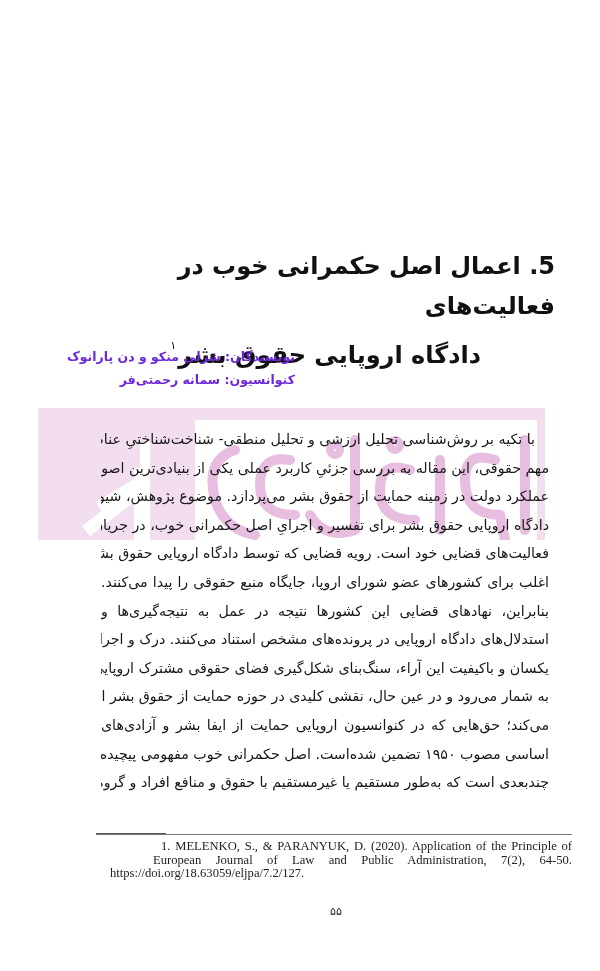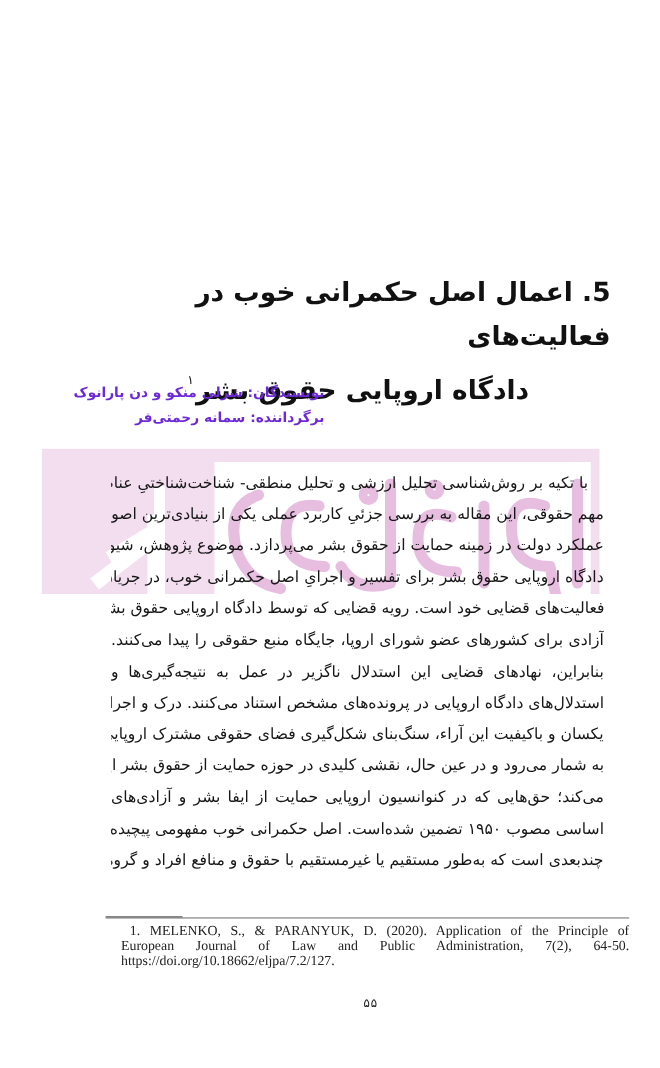--- a/index.html
+++ b/index.html
@@ -37,40 +37,40 @@
   .body-text .ln.first { padding-right: 14px; }
 
   .fn-rule { position: absolute; left: 96px; right: 28px; top: 834px; height: 0; border-top: 1.5px solid #777; }
   .fn-rule .short { position: absolute; left: 0; top: -2px; width: 70px; border-top: 1.5px solid #555; }
   .footnote {
     position: absolute; left: 110px; top: 840px; width: 462px;
     font-family: "Liberation Serif", serif; font-size: 12.6px; line-height: 13.6px; color: #222;
     text-align: justify; text-align-last: left;
   }
   .footnote .fl { display: block; white-space: nowrap; }
-  .footnote .fl.j { text-align: justify; text-align-last: justify; }
+  .footnote .fl.j { text-align: justify; text-align-last: justify; margin-left: 43px; }
   .footnote .fl.i { padding-left: 8px; }
 
   .page-number {
-    position: absolute; left: 330px; top: 905px; font-family: Liberation Mono, monospace; font-size: 11px; color: #222;
+    position: absolute; left: 330px; top: 905px; font-family: Liberation Sans, sans-serif; font-size: 11px; color: #222;
   }
 </style>
 </head>
 <body>
 
 <div class="page">
 
   <h1 class="heading" style="margin:0;">
     <span>5. اعمال اصل حکمرانی خوب در فعالیت‌های</span><br>
     <span class="line2"><span>دادگاه اروپایی حقوق بشر</span><sup>۱</sup></span>
   </h1>
 
   <div class="authors">
     <div>نویسندگان: شرلی منکو و دن پارانوک</div>
-    <div>برگرداننده: سمانه رحمتی‌فر</div>
+    <div>کنوانسیون: سمانه رحمتی‌فر</div>
   </div>
 
   <div class="watermark">
     <div class="wm-bg"></div>
     <svg width="157" height="132" viewBox="0 0 157 132" style="position:absolute;left:0;top:0;">
       <g fill="#ffffff">
         <polygon points="96,60 112,60 112,132 96,132"></polygon>
         <polygon points="96,78 104,88 52,128 44,118"></polygon>
         <polygon points="104,66 112,76 64,104 58,94"></polygon>
         <polygon points="102,34 112,34 112,66 102,66"></polygon>
@@ -91,34 +91,34 @@
       </g>
     </svg>
   </div>
 
   <div class="body-text">
     <span class="ln first">با تکیه بر روش‌شناسی تحلیل ارزشی و تحلیل منطقی- شناخت‌شناختیِ عناصر</span>
     <span class="ln">مهم حقوقی، این مقاله به بررسی جزئیِ کاربرد عملی یکی از بنیادی‌ترین اصول</span>
     <span class="ln">عملکرد دولت در زمینه حمایت از حقوق بشر می‌پردازد. موضوع پژوهش، شیوه</span>
     <span class="ln">دادگاه اروپایی حقوق بشر برای تفسیر و اجرایِ اصل حکمرانی خوب، در جریان</span>
     <span class="ln">فعالیت‌های قضایی خود است. رویه قضایی که توسط دادگاه اروپایی حقوق بشر،</span>
-    <span class="ln">آزادی برای کشورهای عضو شورای اروپا، جایگاه منبع حقوقی را پیدا می‌کنند.</span>
-    <span class="ln">بنابراین، نهادهای قضایی این استدلال ناگزیر در عمل به نتیجه‌گیری‌ها و</span>
+    <span class="ln">اغلب برای کشورهای عضو شورای اروپا، جایگاه منبع حقوقی را پیدا می‌کنند.</span>
+    <span class="ln">بنابراین، نهادهای قضایی این کشورها نتیجه در عمل به نتیجه‌گیری‌ها و</span>
     <span class="ln">استدلال‌های دادگاه اروپایی در پرونده‌های مشخص استناد می‌کنند. درک و اجرای</span>
     <span class="ln">یکسان و باکیفیت این آراء، سنگ‌بنای شکل‌گیری فضای حقوقی مشترک اروپایی</span>
     <span class="ln">به شمار می‌رود و در عین حال، نقشی کلیدی در حوزه حمایت از حقوق بشر ایفا</span>
     <span class="ln">می‌کند؛ حق‌هایی که در کنوانسیون اروپایی حمایت از ایفا بشر و آزادی‌های</span>
     <span class="ln">اساسی مصوب ۱۹۵۰ تضمین شده‌است. اصل حکمرانی خوب مفهومی پیچیده و</span>
     <span class="ln">چندبعدی است که به‌طور مستقیم یا غیرمستقیم با حقوق و منافع افراد و گروه‌های</span>
   </div>
 
   <div class="fn-rule">
     <div class="short"></div>
   </div>
 
   <div class="footnote">
     <span class="fl j i">1. MELENKO, S., &amp; PARANYUK, D. (2020). Application of the Principle of</span>
     <span class="fl j">European Journal of Law and Public Administration, 7(2), 64-50.</span>
-    <span class="fl">https://doi.org/10.18662/eljpa/7.2/127.</span>
+    <span class="fl">https://doi.org/18.63059/eljpa/7.2/127.</span>
   </div>
 
   <div class="page-number">۵۵</div>
 </div>
 
 </body></html>

